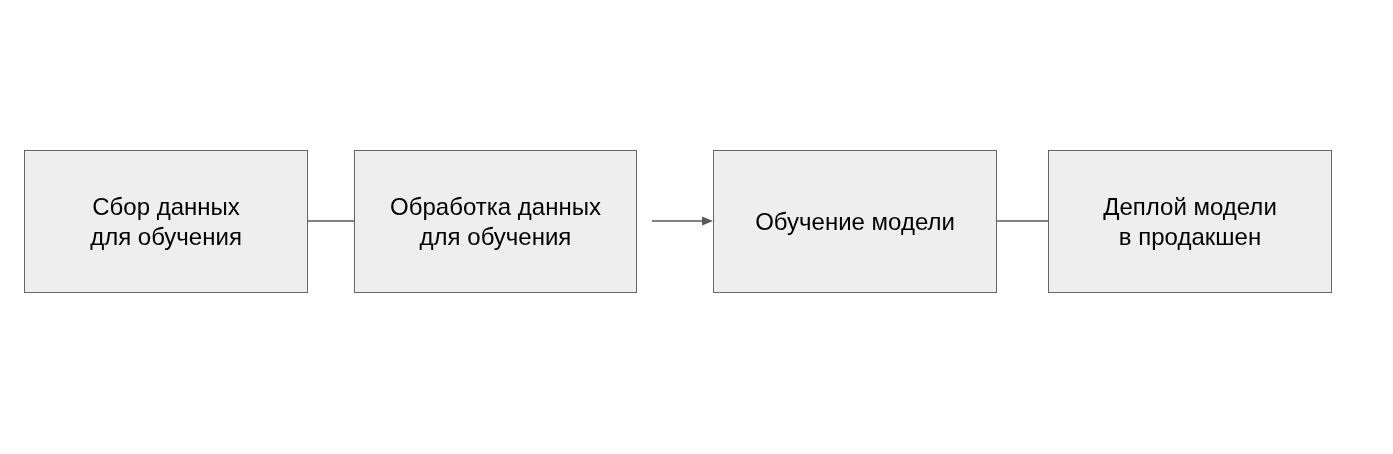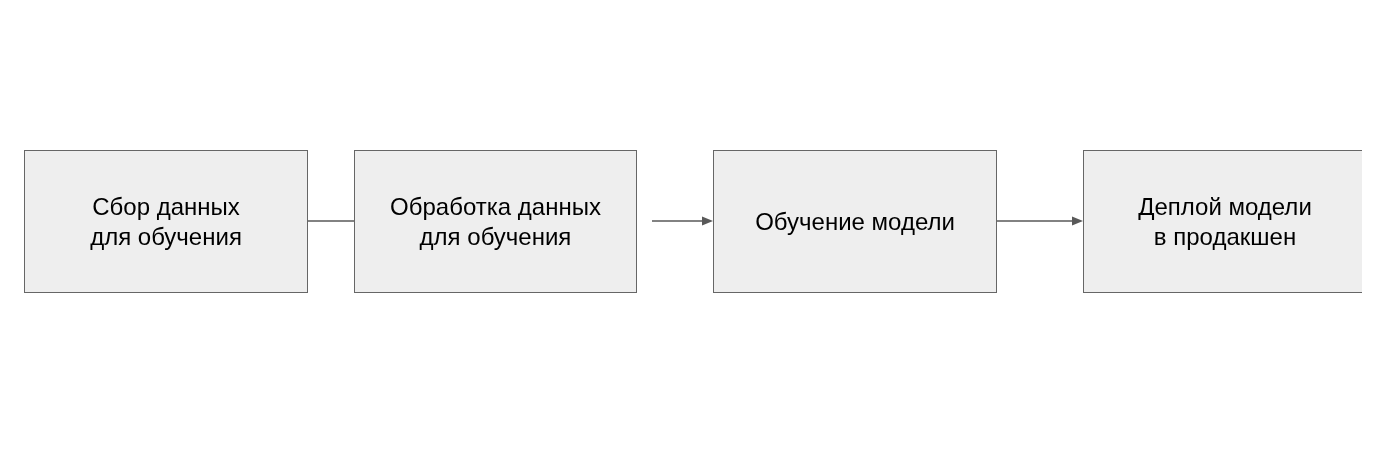--- a/index.html
+++ b/index.html
@@ -28,21 +28,21 @@
     justify-content: center;
     text-align: center;
     font-size: 24px;
     line-height: 30px;
     color: #000000;
     white-space: pre-line;
   }
   .node-1 { left: 24px; }
   .node-2 { left: 354px; width: 283px; }
   .node-3 { left: 713px; }
-  .node-4 { left: 1083px; }
+  .node-4 { left: 1048px; }
   .arrow {
     position: absolute;
     top: 215px;
     height: 12px;
     display: block;
   }
   .arrow-1 { left: 308px; width: 61px; }
   .arrow-2 { left: 652px; width: 61px; }
   .arrow-3 { left: 997px; width: 86px; }
 </style>

